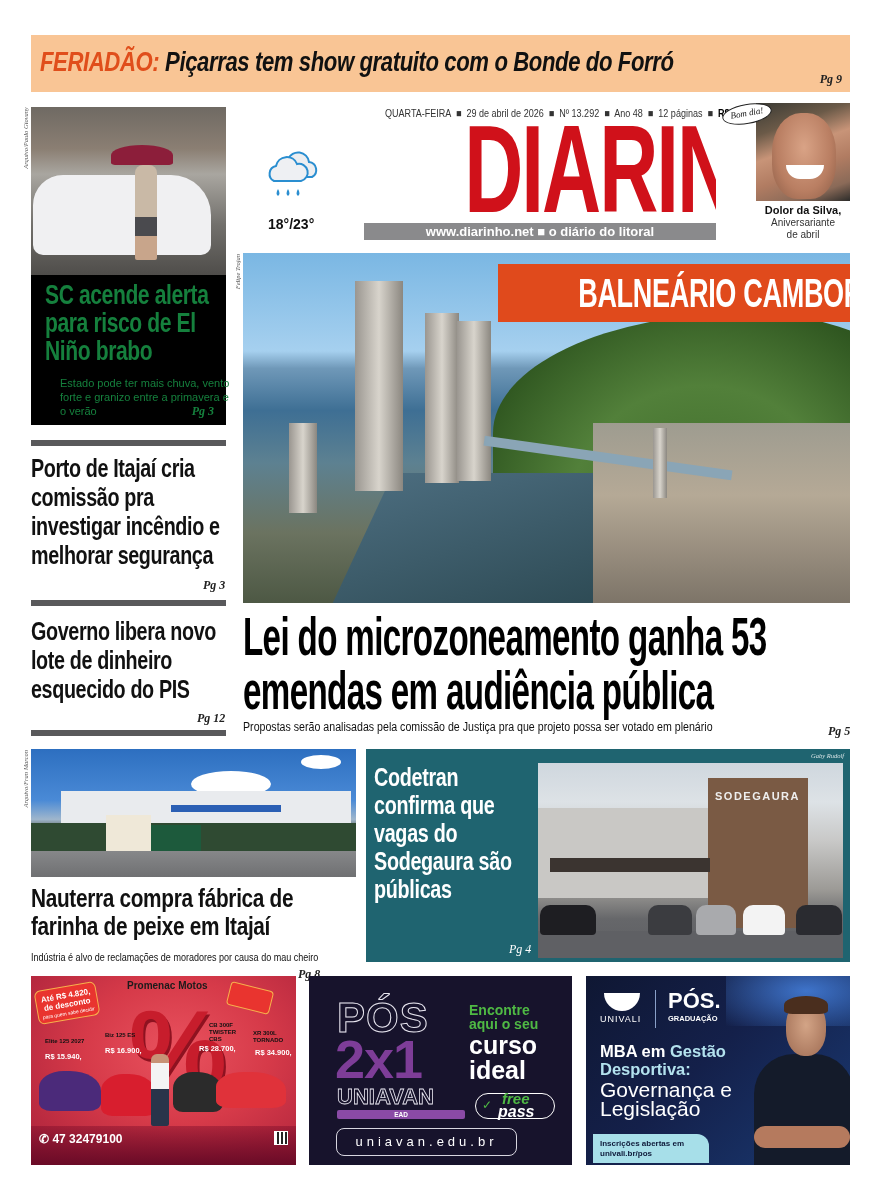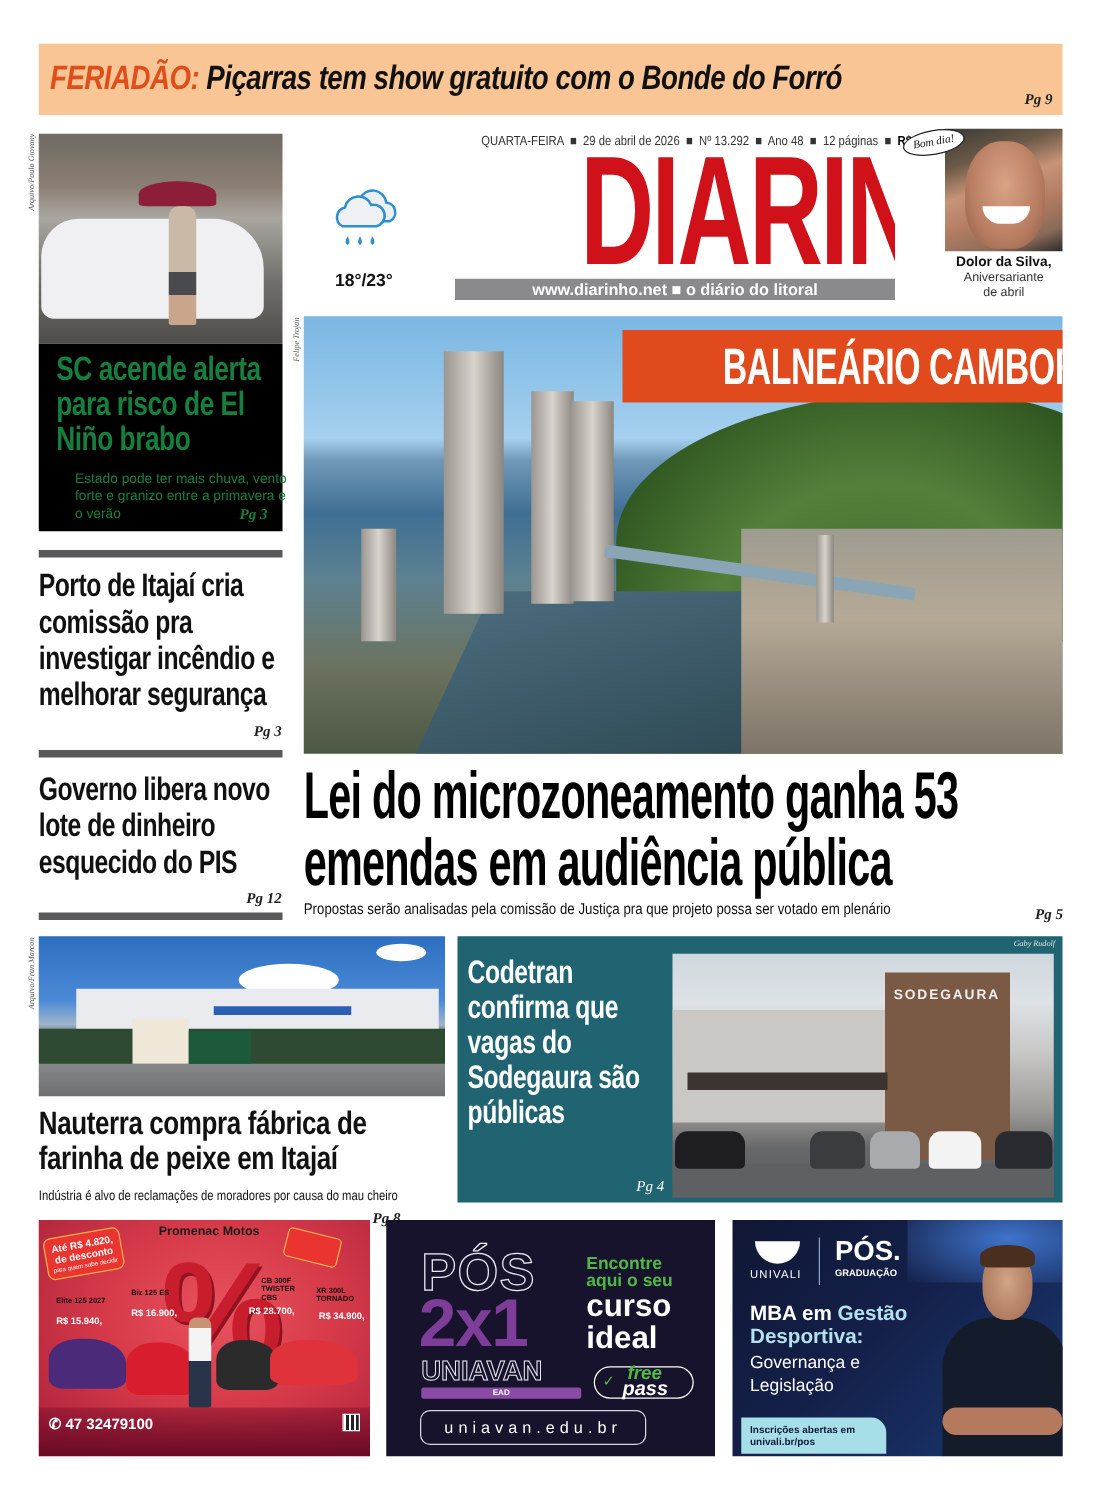--- a/index.html
+++ b/index.html
@@ -117,21 +117,21 @@
 
   #ad3 { left: 586px; top: 976px; width: 264px; height: 189px; overflow: hidden; background: linear-gradient(135deg, #0f1733 0%, #14204a 45%, #1a3a73 100%); }
   #ad3 .glow { position: absolute; left: 140px; top: -20px; width: 160px; height: 70px; background: radial-gradient(ellipse, rgba(80,150,255,0.7), rgba(0,0,0,0)); }
   #ad3 .logo { position: absolute; left: 18px; top: 17px; width: 36px; height: 18px; background: #fff; border-radius: 0 0 18px 18px; }
   #ad3 .univali { position: absolute; left: 14px; top: 38px; font-size: 9px; color: #fff; letter-spacing: 1px; }
   #ad3 .divider { position: absolute; left: 69px; top: 14px; width: 1px; height: 38px; background: #8aa0c8; }
   #ad3 .pos { position: absolute; left: 82px; top: 12px; font-weight: bold; font-size: 22px; color: #fff; }
   #ad3 .grad { position: absolute; left: 82px; top: 38px; font-weight: bold; font-size: 7.5px; color: #fff; }
   #ad3 .mba { position: absolute; left: 14px; top: 66px; font-weight: bold; font-size: 16.5px; line-height: 18px; color: #fff; width: 160px; }
   #ad3 .mba .hl { color: #b3e2ee; }
-  #ad3 .gov { position: absolute; left: 14px; top: 104px; font-size: 14px; line-height: 19px; color: #fff; width: 160px; }
+  #ad3 .gov { position: absolute; left: 14px; top: 104px; font-size: 21px; line-height: 19px; color: #fff; width: 160px; }
   #ad3 .ins { position: absolute; left: 7px; top: 158px; width: 116px; height: 29px; background: #a7dfe9; border-radius: 0 12px 0 0; color: #0f1a3a; font-weight: bold; font-size: 8px; line-height: 10px; padding: 5px 0 0 7px; }
   #ad3 .man { position: absolute; left: 160px; top: 20px; width: 104px; height: 169px; }
   #ad3 .man .head { position: absolute; left: 40px; top: 4px; width: 40px; height: 56px; border-radius: 45%; background: radial-gradient(ellipse at 50% 45%, #d3a486, #9e6b52); }
   #ad3 .man .hair { position: absolute; left: 38px; top: 0; width: 44px; height: 18px; border-radius: 50% 50% 20% 20%; background: #4a2e1e; }
   #ad3 .man .body { position: absolute; left: 8px; top: 58px; width: 100px; height: 111px; border-radius: 40px 40px 0 0; background: #141b2a; }
   #ad3 .man .arms { position: absolute; left: 8px; top: 130px; width: 96px; height: 22px; border-radius: 12px; background: #b57a5e; }
 </style>
 </head>
 <body>
 

